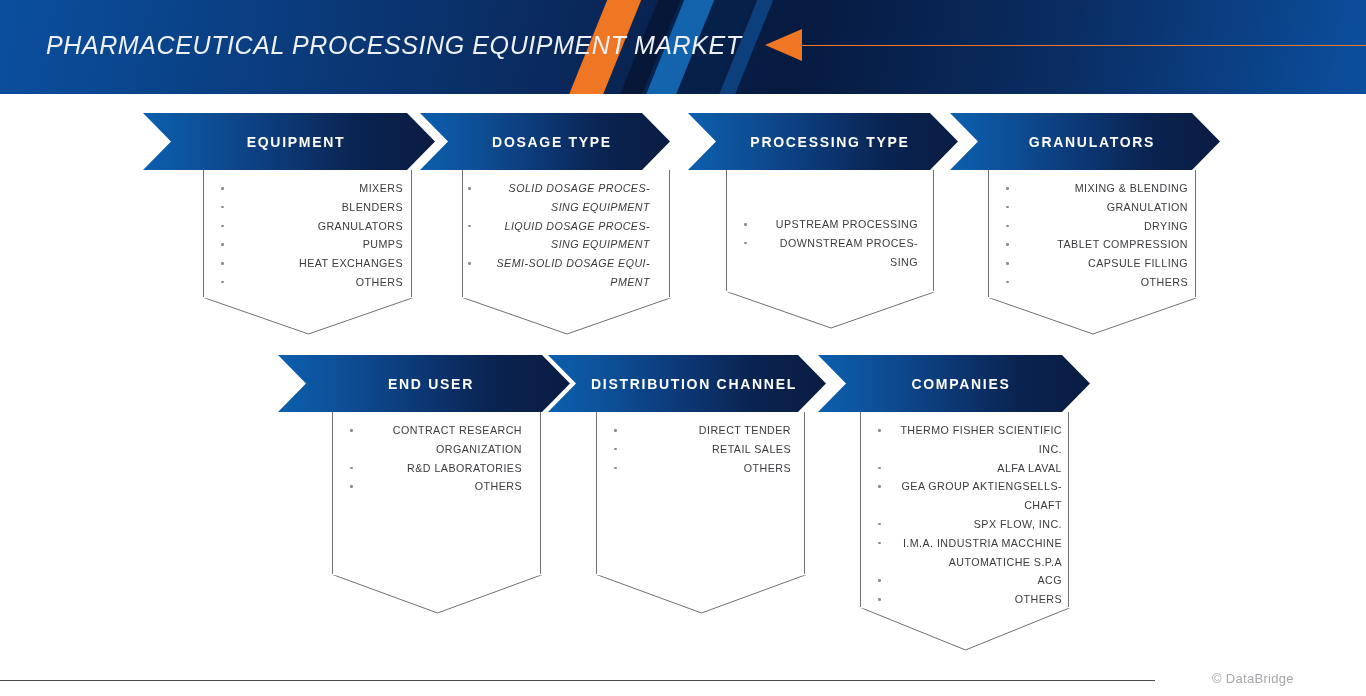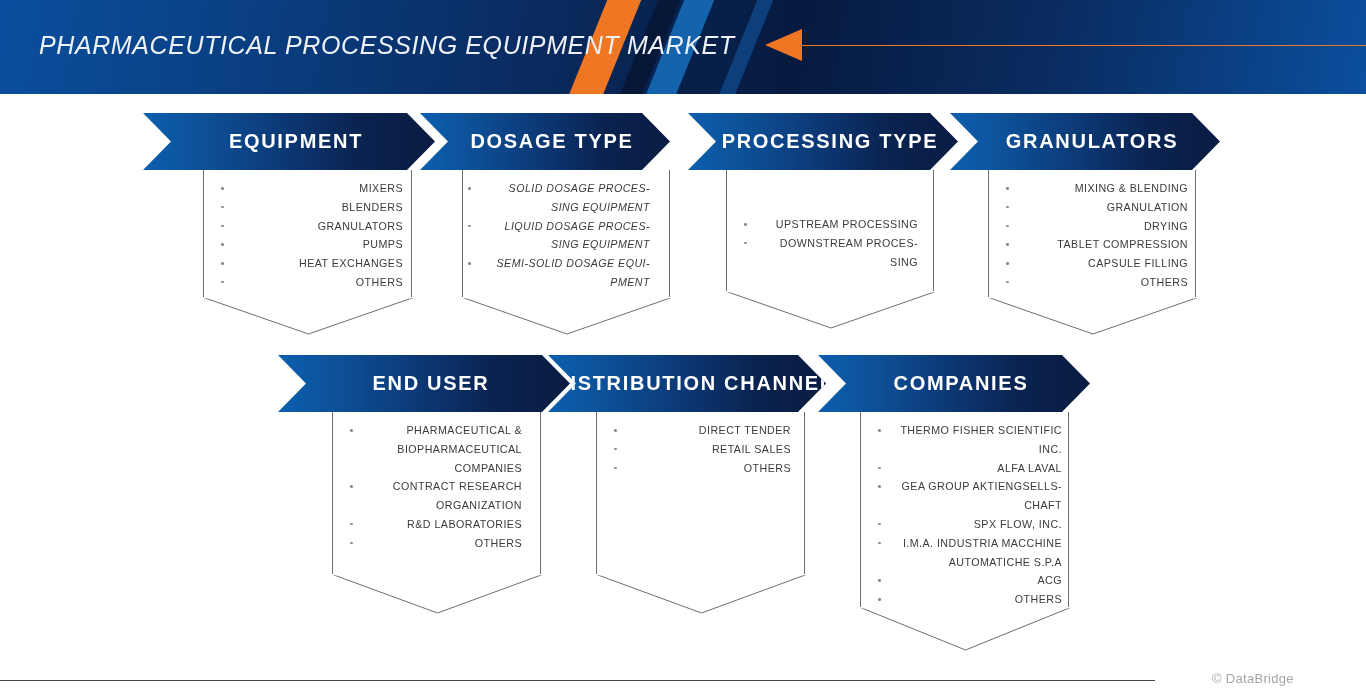--- a/index.html
+++ b/index.html
@@ -13,41 +13,41 @@
     position:absolute;left:0;top:0;width:1366px;height:94px;overflow:hidden;
     background:linear-gradient(100deg,#0a4f9e 0%,#0a3f82 18%,#0a2a5e 40%,#061a3f 58%,#0a2d63 78%,#0b4f9e 100%);
   }
   .hdr-stripe{position:absolute;top:-40px;height:190px;transform:skewX(-22deg);}
   .s-orange{left:585px;width:34px;background:#ef7622;}
   .s-navy1{left:636px;width:22px;background:#061737;}
   .s-blue1{left:662px;width:30px;background:#1463ad;}
   .s-navy2{left:694px;width:38px;background:#07204a;}
   .s-blue2{left:735px;width:16px;background:#0d3f7d;}
   .hdr-title{
-    position:absolute;left:39px;top:31px;
+    position:absolute;left:46px;top:31px;
     font-size:25px;letter-spacing:.6px;font-style:italic;font-weight:300;
     color:#eef2f8;white-space:nowrap;
   }
   .arrow-line{position:absolute;left:800px;top:45px;width:566px;height:1px;background:#ef7622;}
   .arrow-head{
     position:absolute;left:765px;top:29px;width:0;height:0;
     border-top:16px solid transparent;border-bottom:16px solid transparent;
     border-right:37px solid #ef7622;
   }
   
   .card{position:absolute;}
   .banner{
     position:absolute;left:0;top:0;height:57px;
     background:linear-gradient(90deg,#0c5fae 0%,#0d4f96 22%,#0c3570 52%,#0a2350 74%,#0a1c42 100%);
     -webkit-clip-path:polygon(0 0,calc(100% - 28px) 0,100% 50%,calc(100% - 28px) 100%,0 100%,28px 50%);
     clip-path:polygon(0 0,calc(100% - 28px) 0,100% 50%,calc(100% - 28px) 100%,0 100%,28px 50%);
     display:flex;align-items:center;justify-content:center;
   }
   .banner-title{
-    color:#ffffff;font-size:20px;font-weight:bold;letter-spacing:1.7px;
+    color:#ffffff;font-size:14px;font-weight:bold;letter-spacing:1.7px;
     white-space:nowrap;padding-left:14px;
   }
   .body-shape{
     position:absolute;border:1px solid #6f6f72;background:#ffffff;
     box-sizing:border-box;
   }
   .body-pointer{position:absolute;}
   .body-pointer svg{display:block;}
   .list{position:absolute;margin:0;padding:0;list-style:none;}
   .list li{
@@ -162,21 +162,20 @@
   <div class="body-pointer" style="left:54px;top:219px;">
     <svg width="211" height="40" viewBox="0 0 211 40">
         <polygon points="0.5,0.5 105.5,39 210.5,0.5" fill="#ffffff" stroke="#6f6f72" stroke-width="1"></polygon>
         <line x1="0" y1="0.5" x2="211" y2="0.5" stroke="#ffffff" stroke-width="1.6"></line>
       </svg>
   </div>
   <div class="banner" style="width:292px;">
     <span class="banner-title">END USER</span>
   </div>
   <ul class="list" style="left:64px;top:66px;width:180px;">
-    <li>PHARMACEUTICAL &amp; BIOPHARMACEUTICAL COMPANIES</li>
     <li>CONTRACT RESEARCH ORGANIZATION</li>
     <li>R&amp;D LABORATORIES</li>
     <li>OTHERS</li>
   </ul>
 </div>
 
 <div class="card" style="left:548px;top:355px;width:278px;">
   <div class="body-shape" style="left:48px;top:57px;width:209px;height:163px;border-top:none;"></div>
   <div class="body-pointer" style="left:48px;top:219px;">
     <svg width="211" height="40" viewBox="0 0 211 40">

